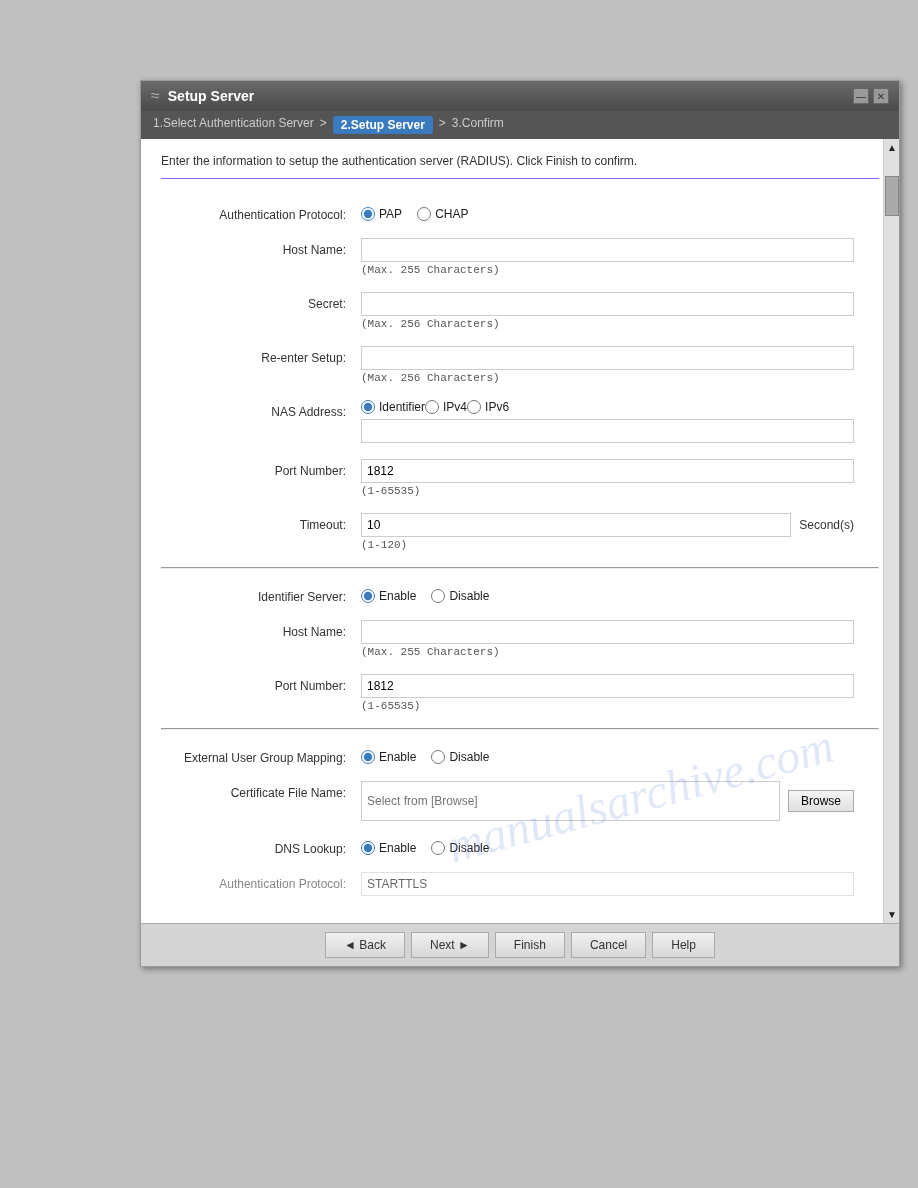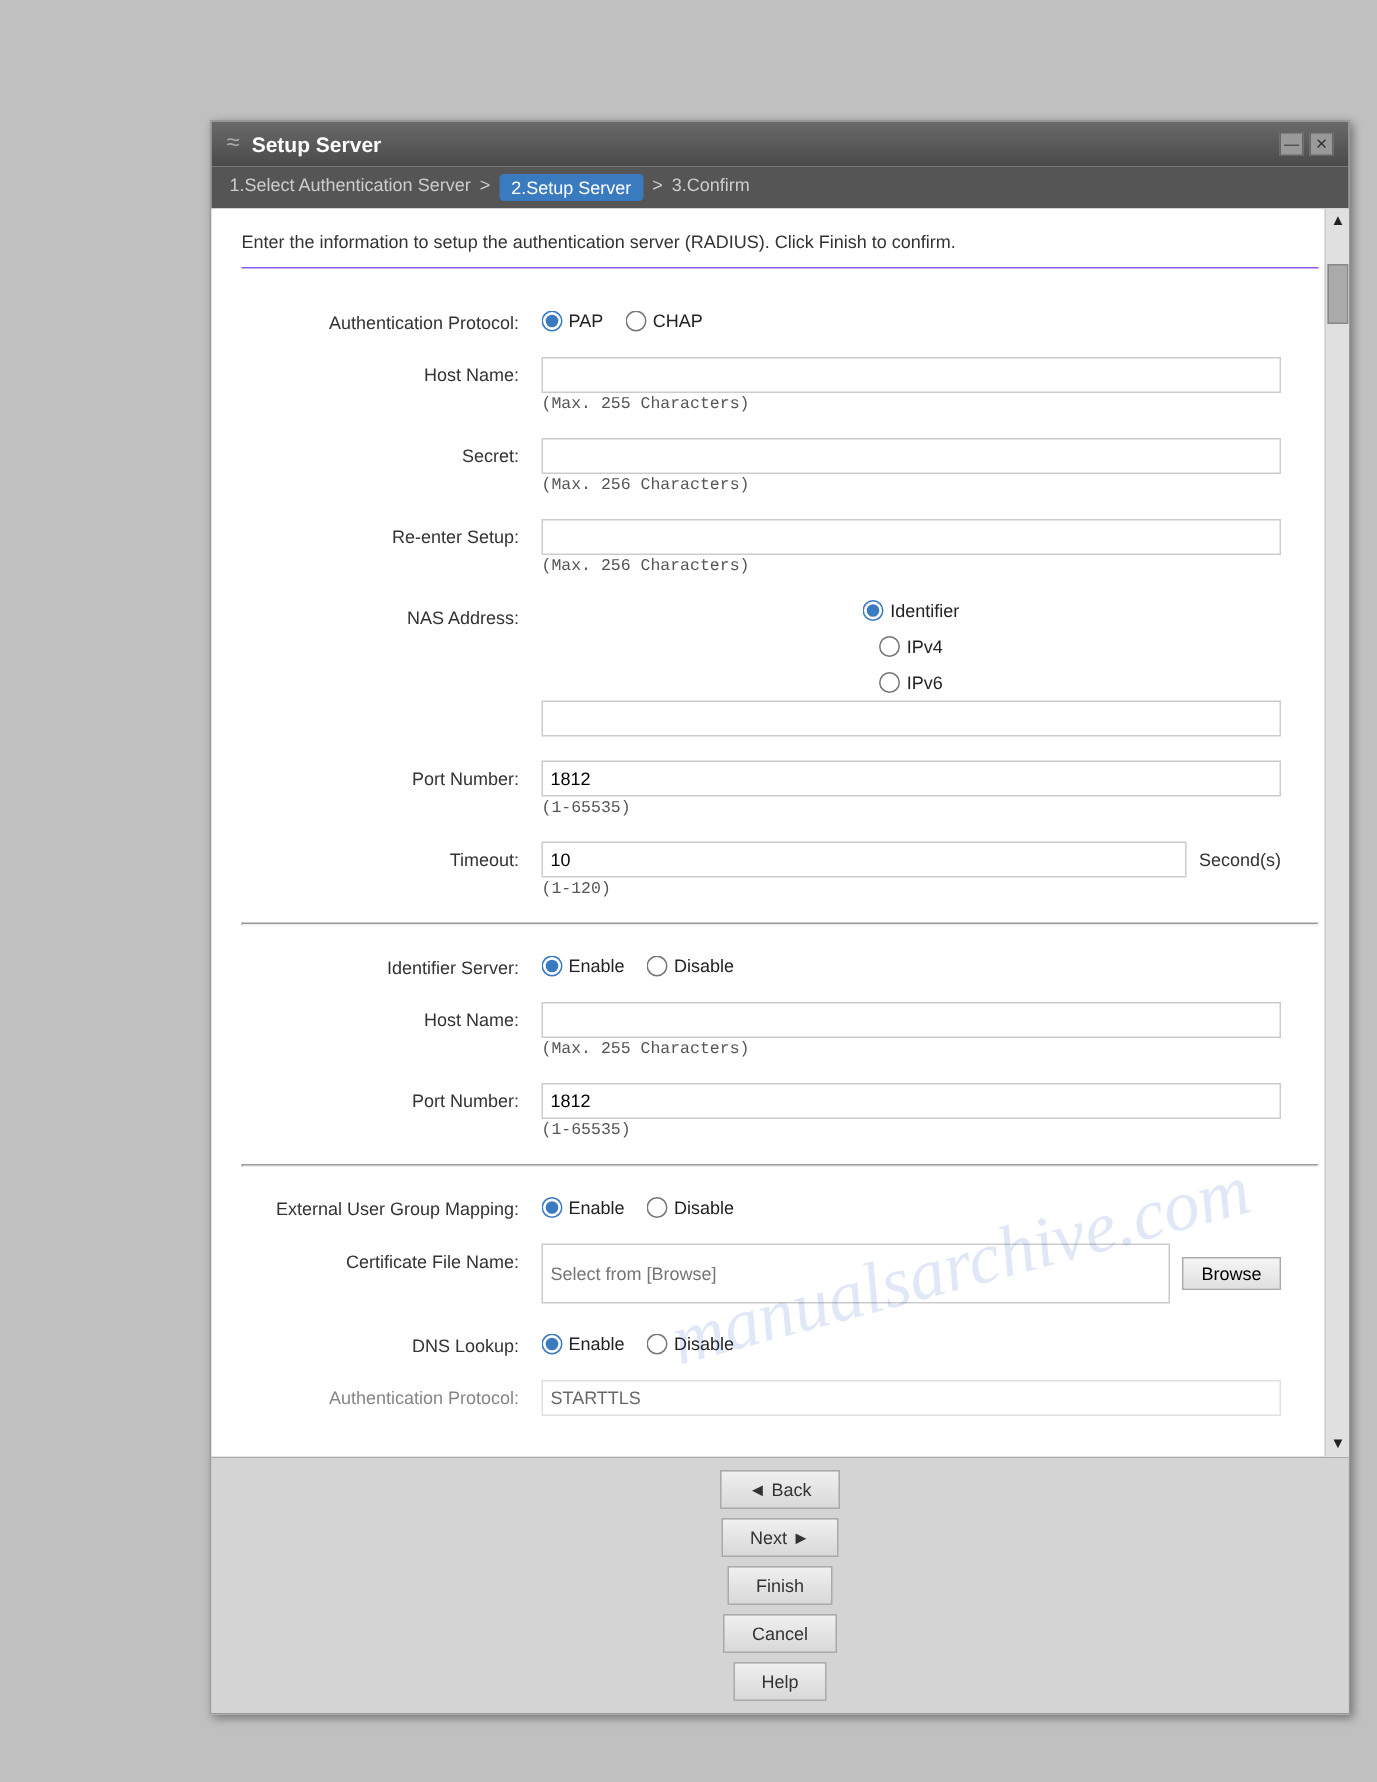--- a/index.html
+++ b/index.html
@@ -72,20 +72,21 @@
       display: flex;
       align-items: flex-start;
       gap: 6px;
     }
 
     .breadcrumb-active {
       background: #3a7abf;
       color: white;
       padding: 2px 8px;
       border-radius: 3px;
+      font-weight: bold;
     }
 
     .content-area {
       background: white;
       padding: 15px 20px;
       min-height: 700px;
       position: relative;
       overflow: hidden;
     }
 
@@ -222,21 +223,20 @@
     }
 
     .bottom-bar {
       background: #d4d4d4;
       border-top: 1px solid #aaa;
       padding: 8px 15px;
       display: flex;
       align-items: center;
       justify-content: center;
       gap: 6px;
-      flex-direction: column;
     }
 
     .bottom-btn {
       padding: 5px 18px;
       background: linear-gradient(to bottom, #f0f0f0, #d8d8d8);
       border: 1px solid #aaa;
       font-size: 12px;
       cursor: pointer;
       color: #333;
     }
@@ -255,24 +255,22 @@
       font-style: italic;
       font-family: Georgia, serif;
       transform: rotate(-15deg);
       pointer-events: none;
       z-index: 10;
       white-space: nowrap;
     }
 
     .nas-row {
       display: flex;
-      align-items: center;
-      gap: 10px;
+      align-items: flex-start;
       flex-wrap: wrap;
-      flex-direction: column;
     }
 
     .partially-visible {
       opacity: 0.6;
       overflow: hidden;
     }
   </style>
 </head>
 <body>
 

